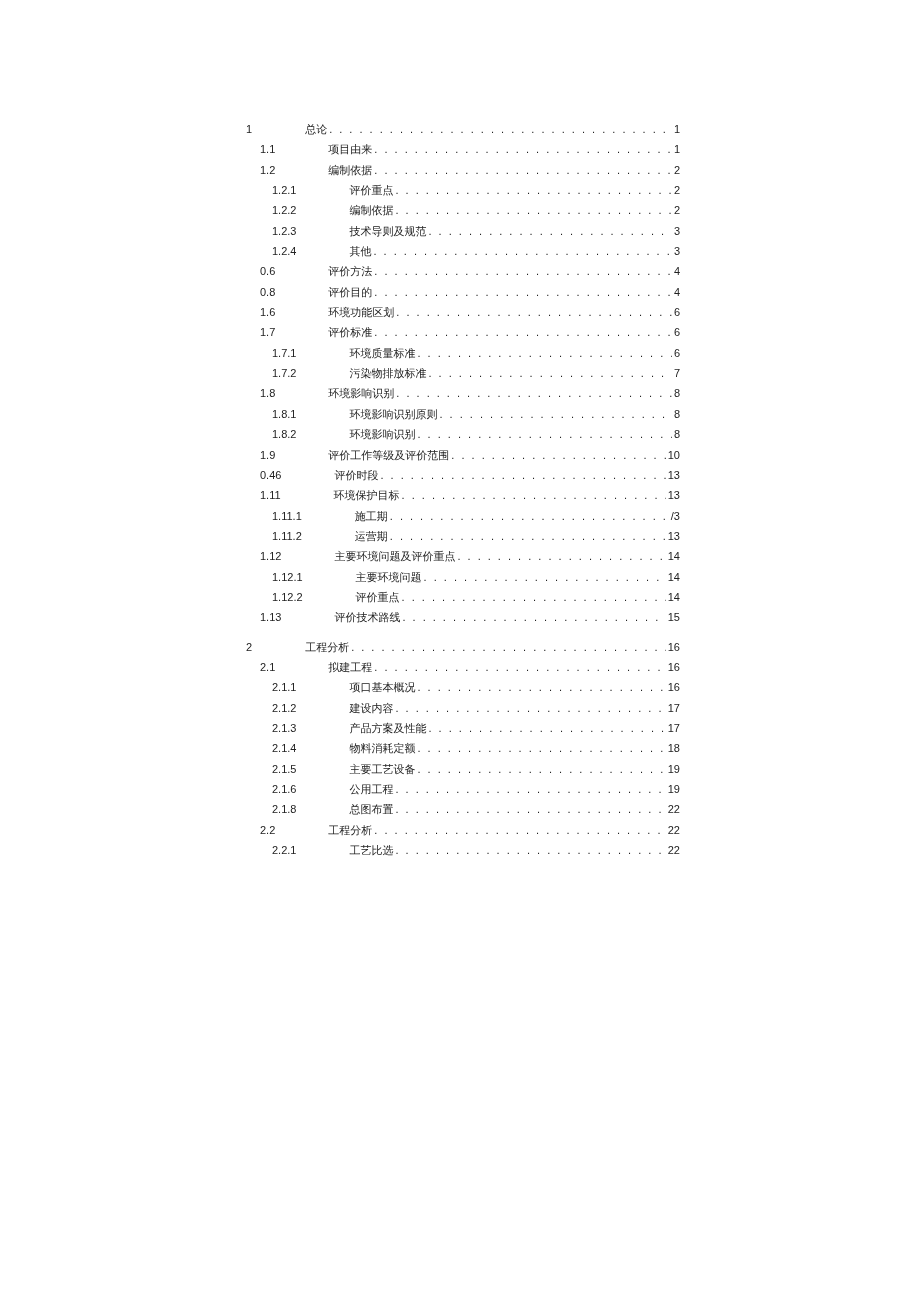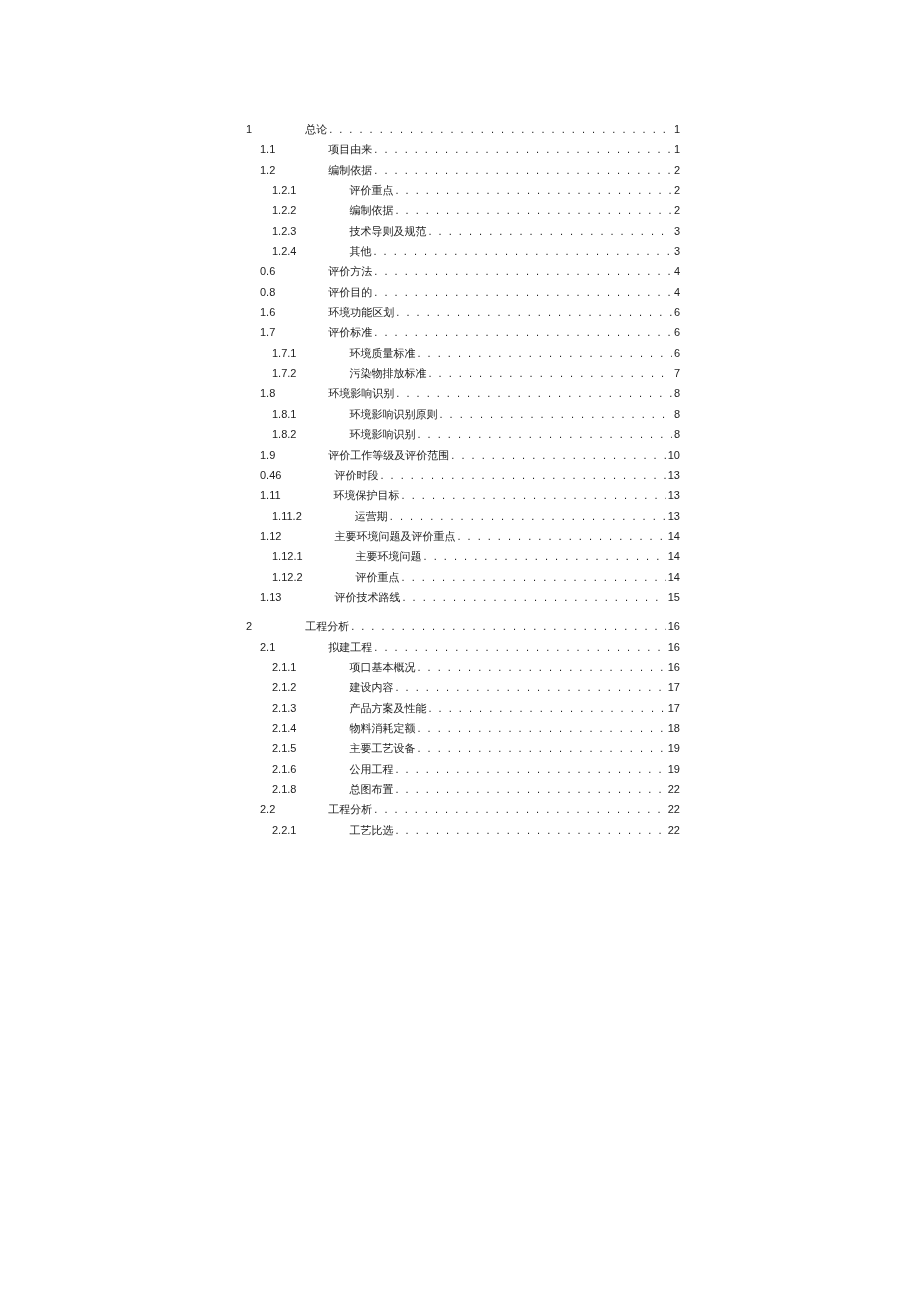--- a/index.html
+++ b/index.html
@@ -169,20 +169,26 @@
         <span class="toc-dots"></span>
         <span class="toc-page">13</span>
       </div>
       <div class="toc-line level2">
         <span class="toc-num">1.11</span>
         <span class="toc-title">环境保护目标</span>
         <span class="toc-dots"></span>
         <span class="toc-page">13</span>
       </div>
       <div class="toc-line level3">
+        <span class="toc-num">1.11.1</span>
+        <span class="toc-title">施工期</span>
+        <span class="toc-dots"></span>
+        <span class="toc-page">/3</span>
+      </div>
+      <div class="toc-line level3">
         <span class="toc-num">1.11.2</span>
         <span class="toc-title">运营期</span>
         <span class="toc-dots"></span>
         <span class="toc-page">13</span>
       </div>
       <div class="toc-line level2">
         <span class="toc-num">1.12</span>
         <span class="toc-title">主要环境问题及评价重点</span>
         <span class="toc-dots"></span>
         <span class="toc-page">14</span>

